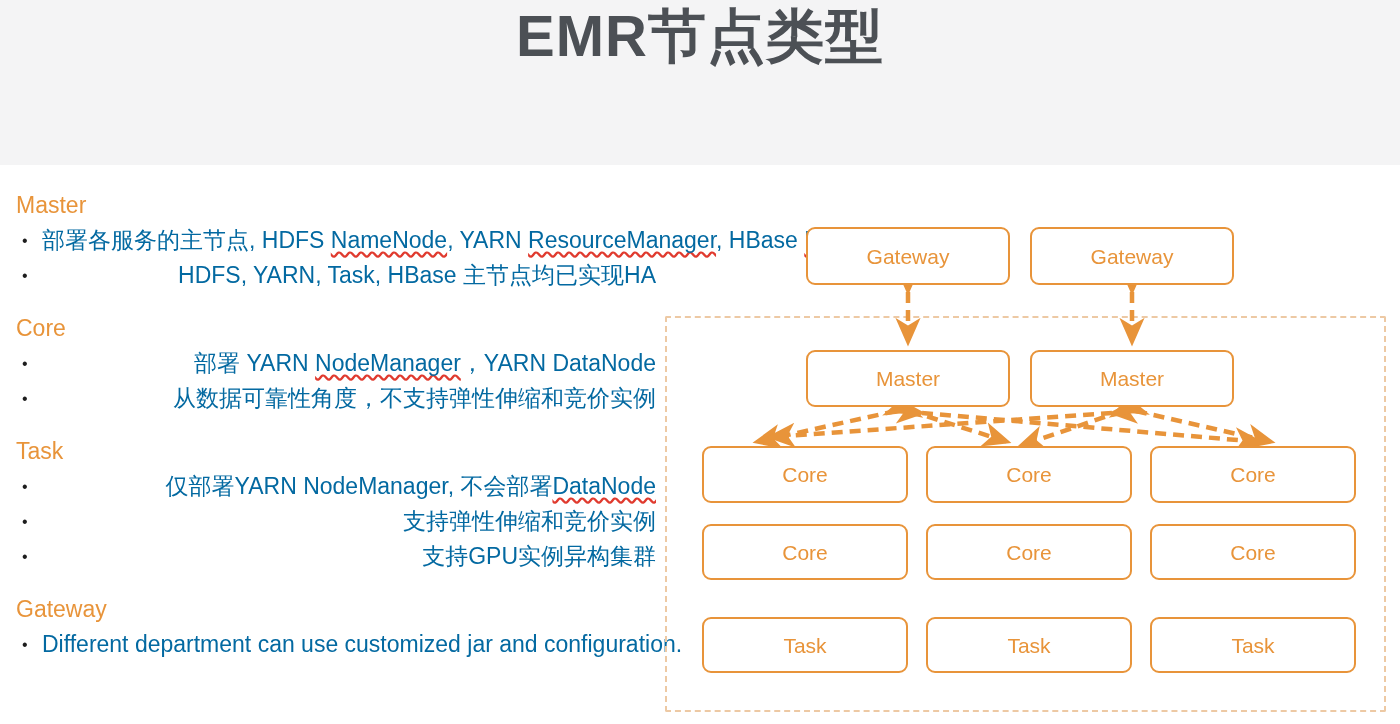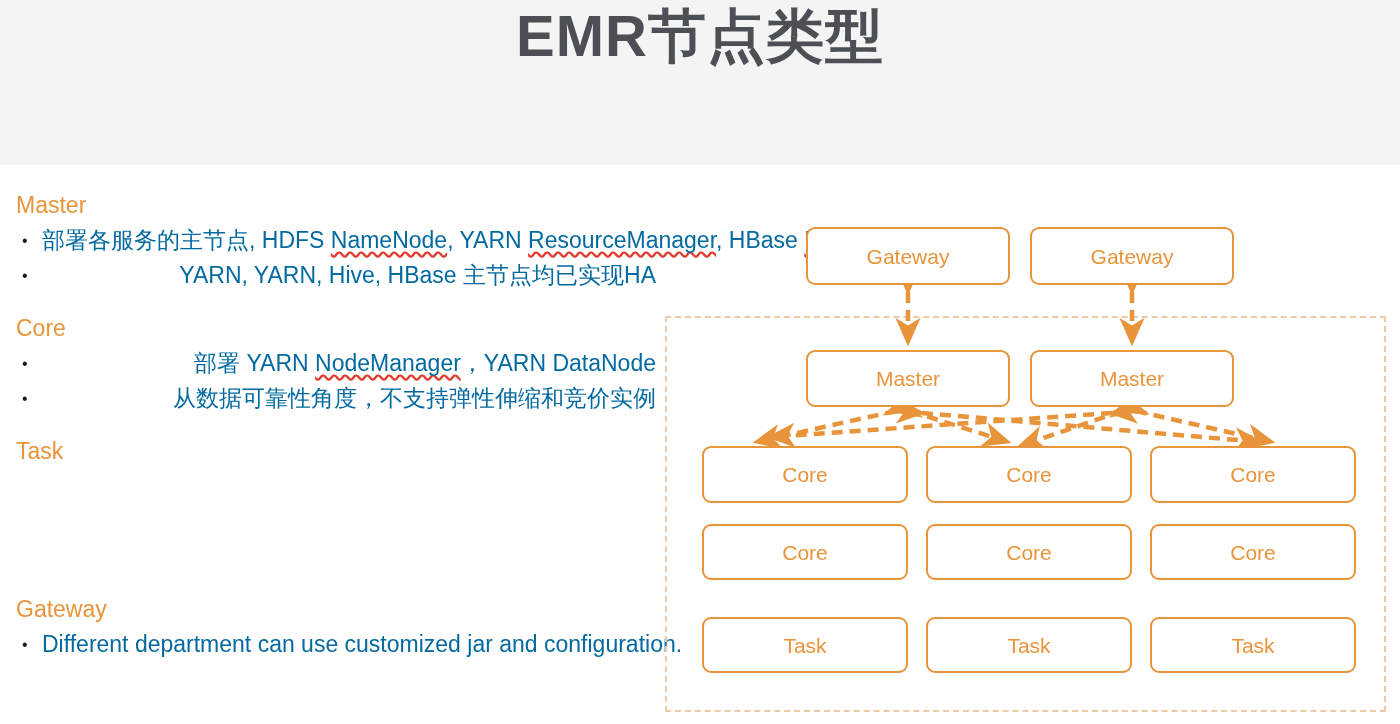--- a/index.html
+++ b/index.html
@@ -146,34 +146,39 @@
 
   <div class="header-band"></div>
   <div class="slide-title">EMR节点类型</div>
 
   <div class="content-left">
 
     <div class="section" id="sec-master">
       <div class="section-heading">Master</div>
       <ul class="bullet-list">
         <li class="bullet-item"><span>部署各服务的主节点, HDFS </span><span class="sp">NameNode</span><span>, YARN </span><span class="sp">ResourceManager</span><span>, HBase </span><span class="sp">HMaster</span><span> etc.</span></li>
-        <li class="bullet-item"><span>YARN, YARN, Hive, HBase 主节点均已实现HA</span></li>
+        <li class="bullet-item"><span>HDFS, YARN, Task, HBase 主节点均已实现HA</span></li>
       </ul>
     </div>
 
     <div class="section" id="sec-core">
       <div class="section-heading">Core</div>
       <ul class="bullet-list">
         <li class="bullet-item"><span>部署 YARN </span><span class="sp">NodeManager</span><span>，YARN DataNode</span></li>
         <li class="bullet-item"><span>从数据可靠性角度，不支持弹性伸缩和竞价实例</span></li>
       </ul>
     </div>
 
     <div class="section" id="sec-task">
       <div class="section-heading">Task</div>
+      <ul class="bullet-list">
+        <li class="bullet-item"><span>仅部署YARN NodeManager, 不会部署</span><span class="sp">DataNode</span></li>
+        <li class="bullet-item"><span>支持弹性伸缩和竞价实例</span></li>
+        <li class="bullet-item"><span>支持GPU实例异构集群</span></li>
+      </ul>
     </div>
 
     <div class="section" id="sec-gateway">
       <div class="section-heading">Gateway</div>
       <ul class="bullet-list">
         <li class="bullet-item"><span>Different department can use customized jar and configuration.</span></li>
       </ul>
     </div>
 
   </div>

